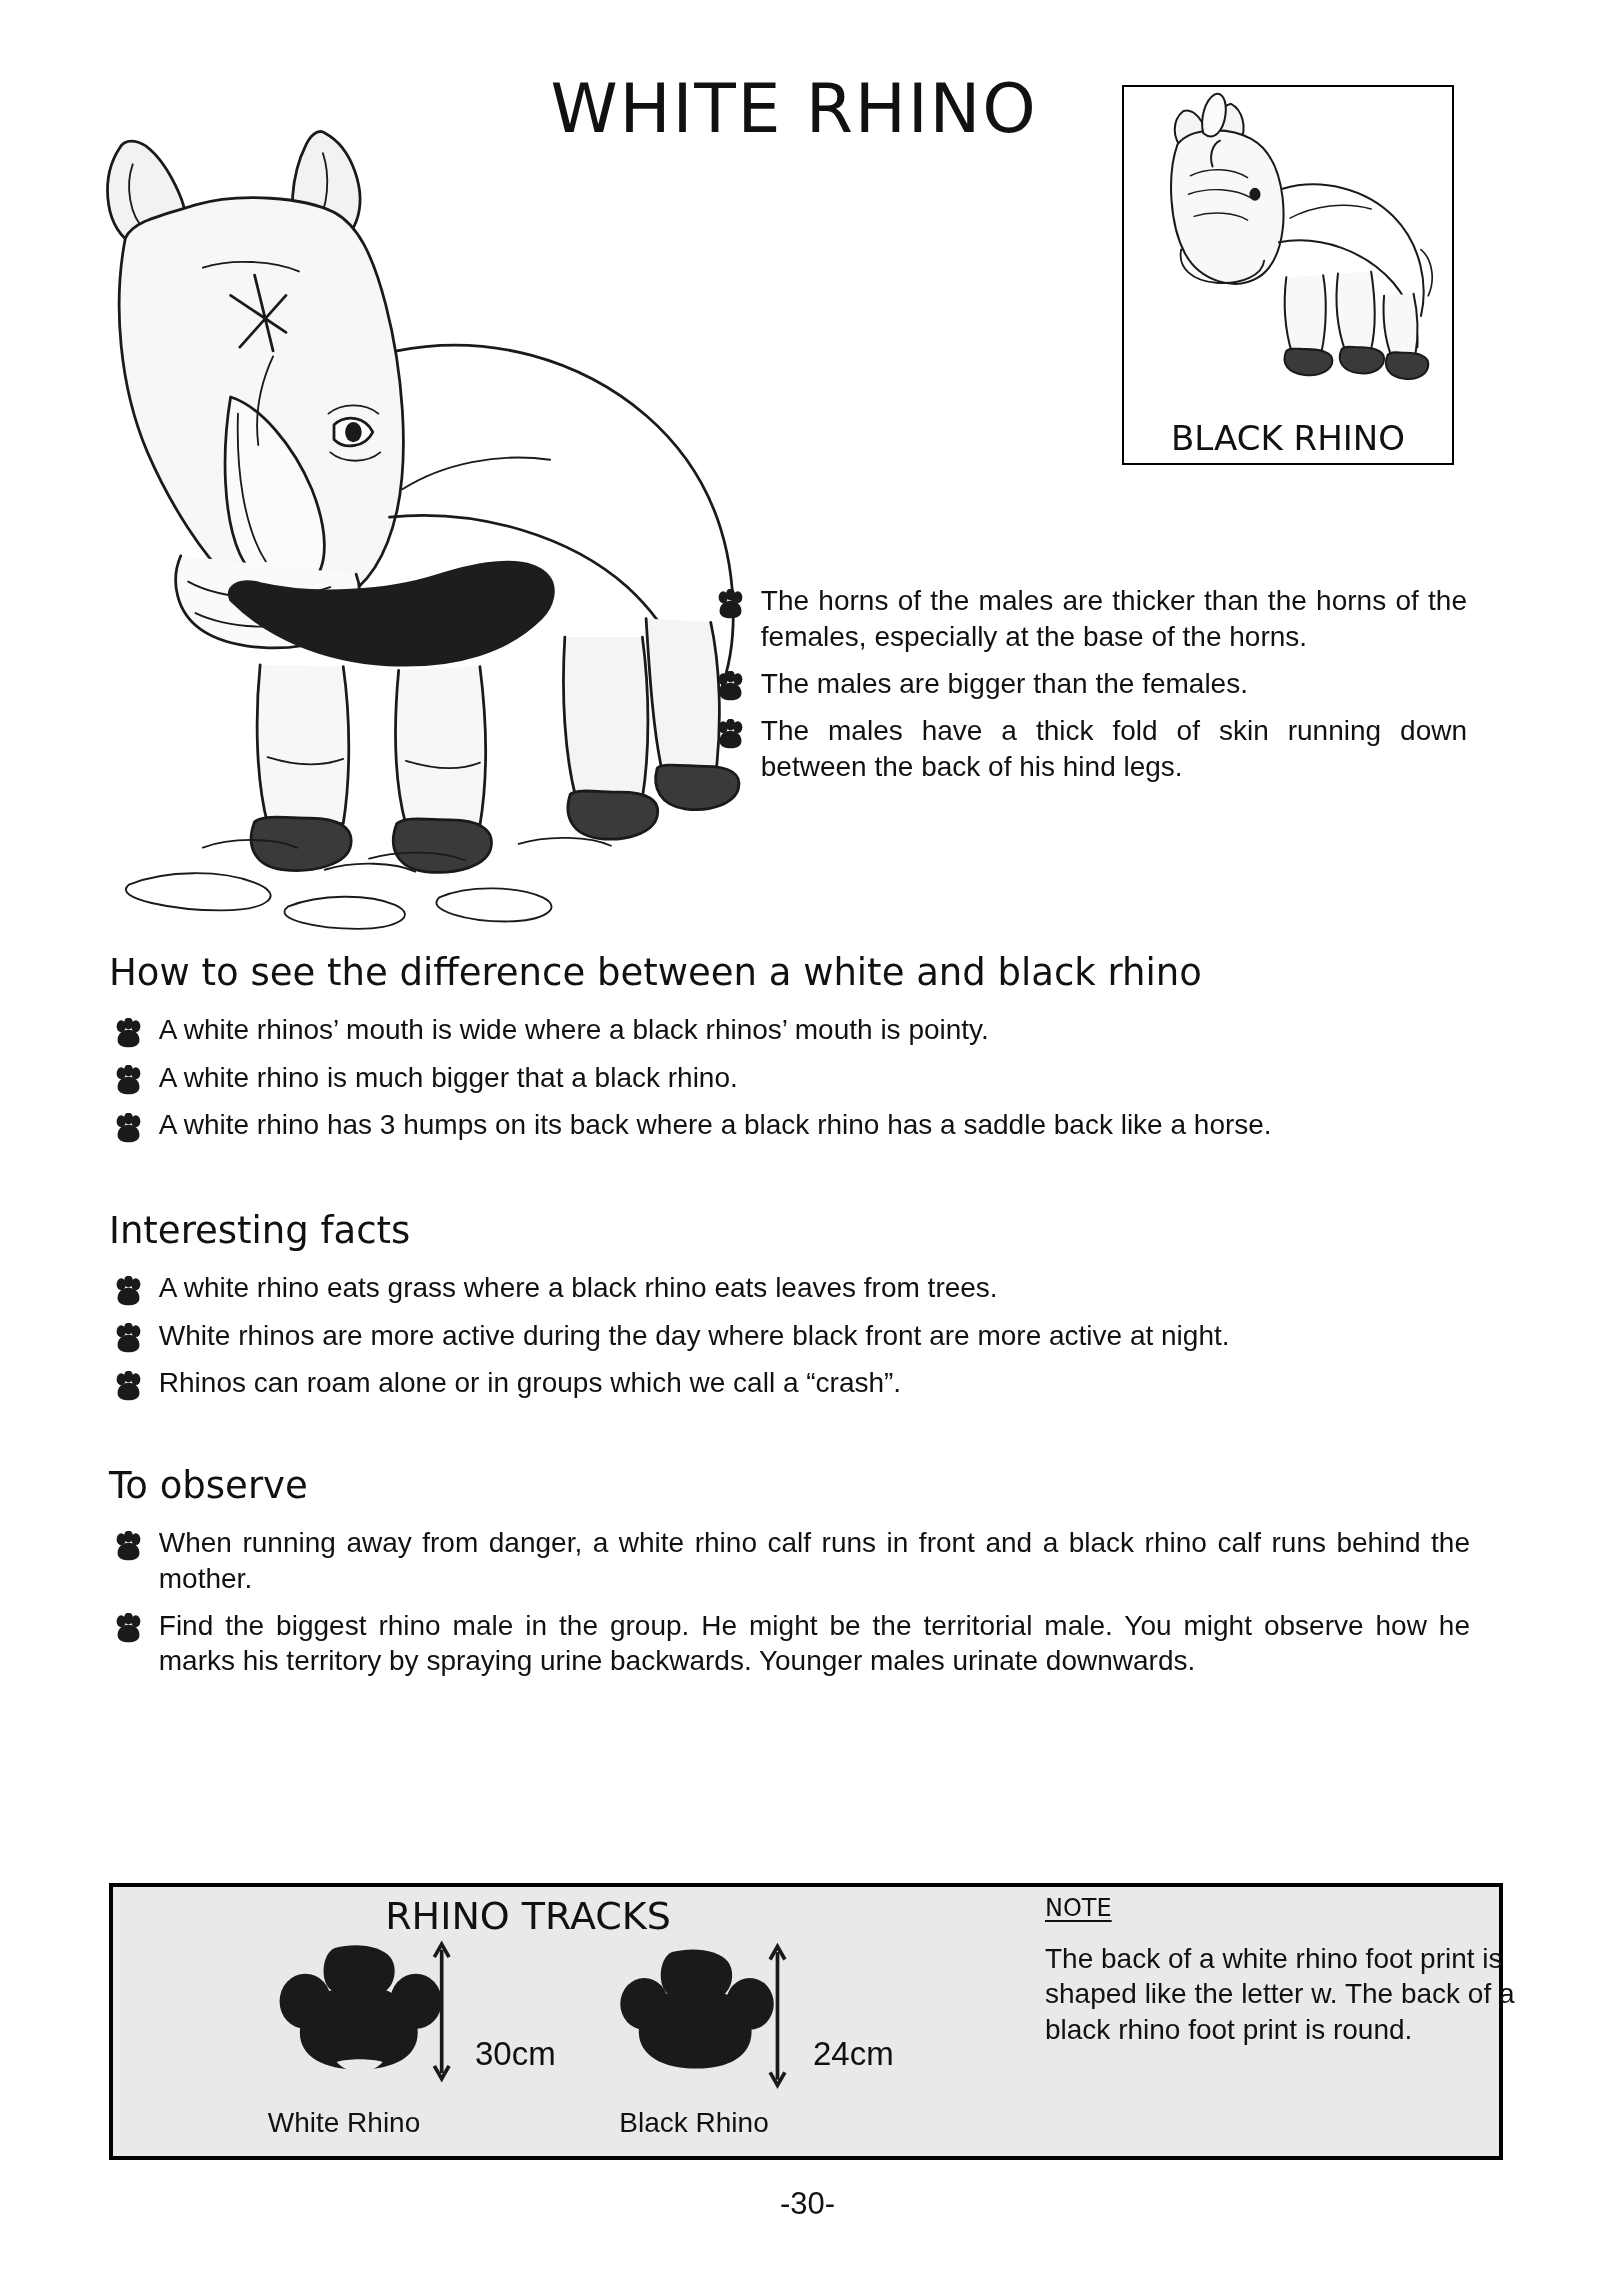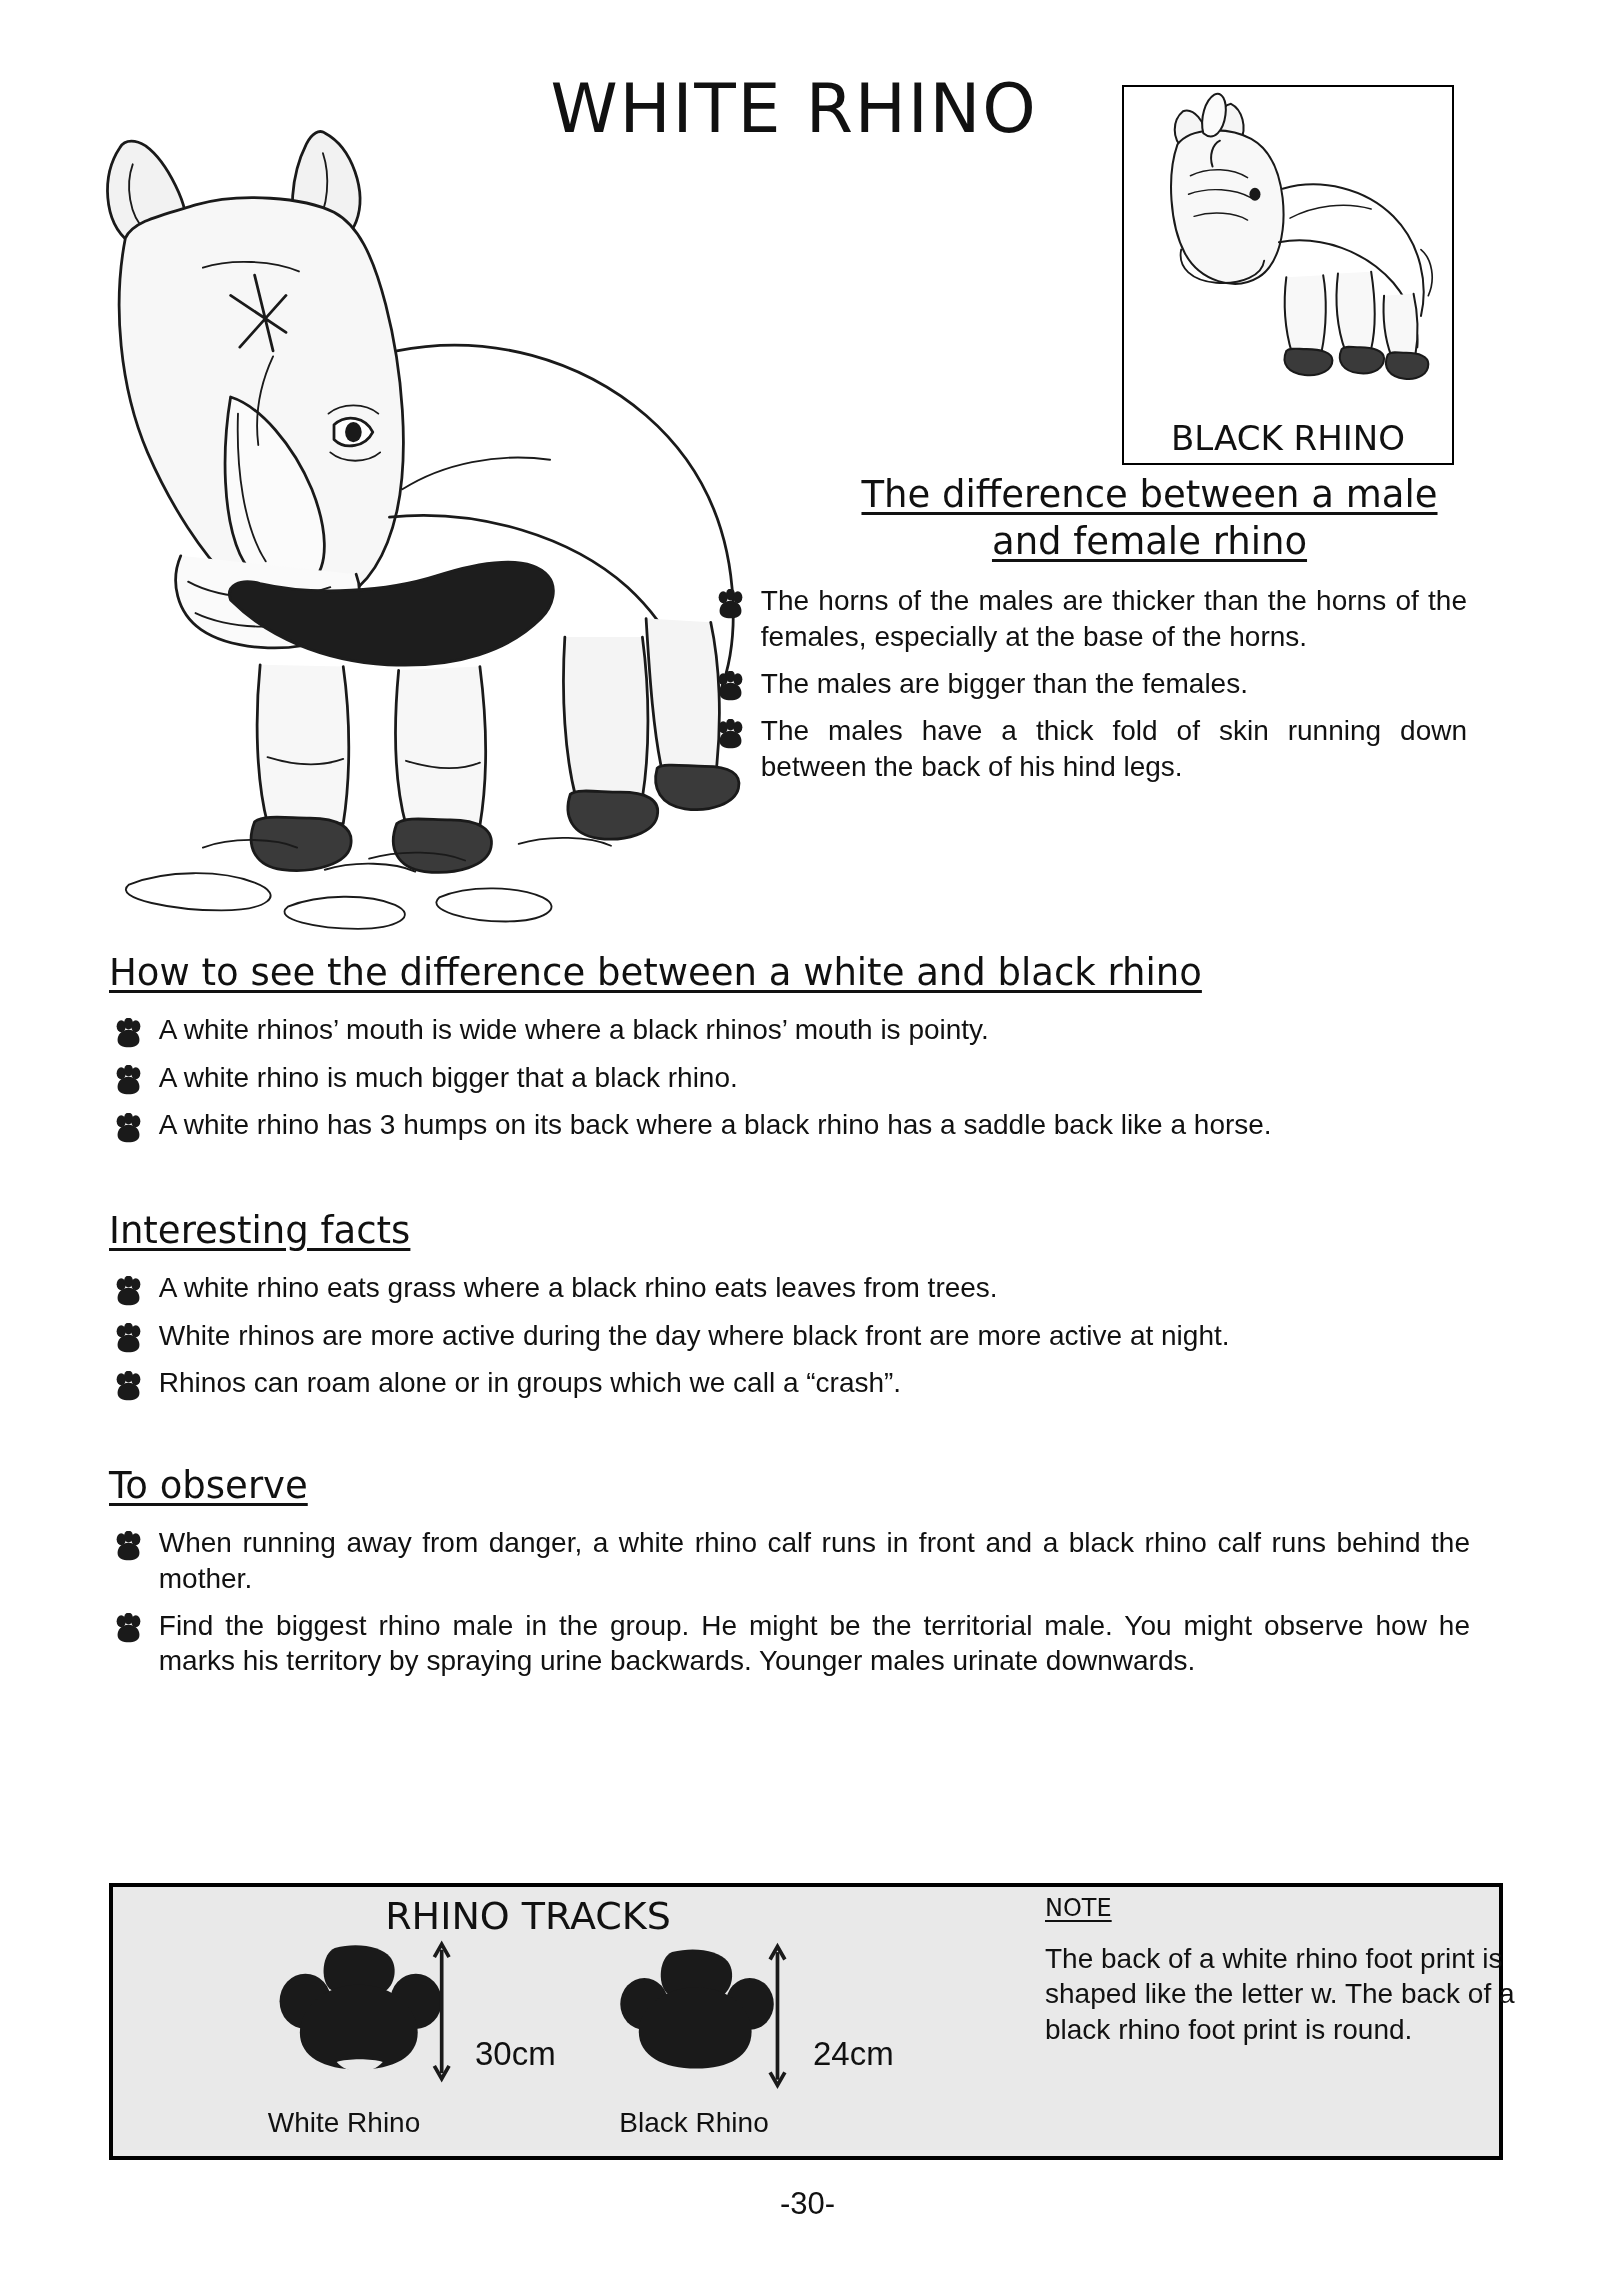--- a/index.html
+++ b/index.html
@@ -113,21 +113,20 @@
     text-align: justify;
     color: #111;
   }
   .bullet-text.nojust { text-align: left; }
 
   
   .section-head {
     position: absolute;
     font-family: "DejaVu Sans", sans-serif;
     font-size: 37px;
-    text-decoration: underline;
     text-underline-offset: 4.6px;
     color: #111;
     white-space: nowrap;
   }
 
   
   .tracks-panel {
     position: absolute;
     left: 109px;
     top: 1883px;
@@ -304,21 +303,20 @@
             <path d="M286 290 C280 304 288 314 304 316 C320 318 330 310 330 300 C330 292 320 288 306 288 C296 288 290 286 286 290 Z"></path>
           </g>
 
           <path d="M322 176 C334 186 338 208 330 226" stroke-width="1.8"></path>
         </g>
       </svg>
     </div>
     <div class="inset-caption">BLACK RHINO</div>
   </div>
 
-  <div class="subhead-center">The difference between a male and female rhino</div>
 
   <div class="bullets" style="left:715px; top:583px; width:752px;">
     <div class="bullet-row">
       <span class="paw">
         <svg viewBox="0 0 34 34" width="31" height="31" xmlns="http://www.w3.org/2000/svg">
           <g fill="#1a1a1a">
             <ellipse cx="9" cy="9" rx="5" ry="6.5"></ellipse>
             <ellipse cx="17" cy="6" rx="5" ry="6.5"></ellipse>
             <ellipse cx="25" cy="9" rx="5" ry="6.5"></ellipse>
             <path d="M17 13 C25 13 29 19 29 24 C29 30 23 32 17 32 C11 32 5 30 5 24 C5 19 9 13 17 13 Z"></path>

